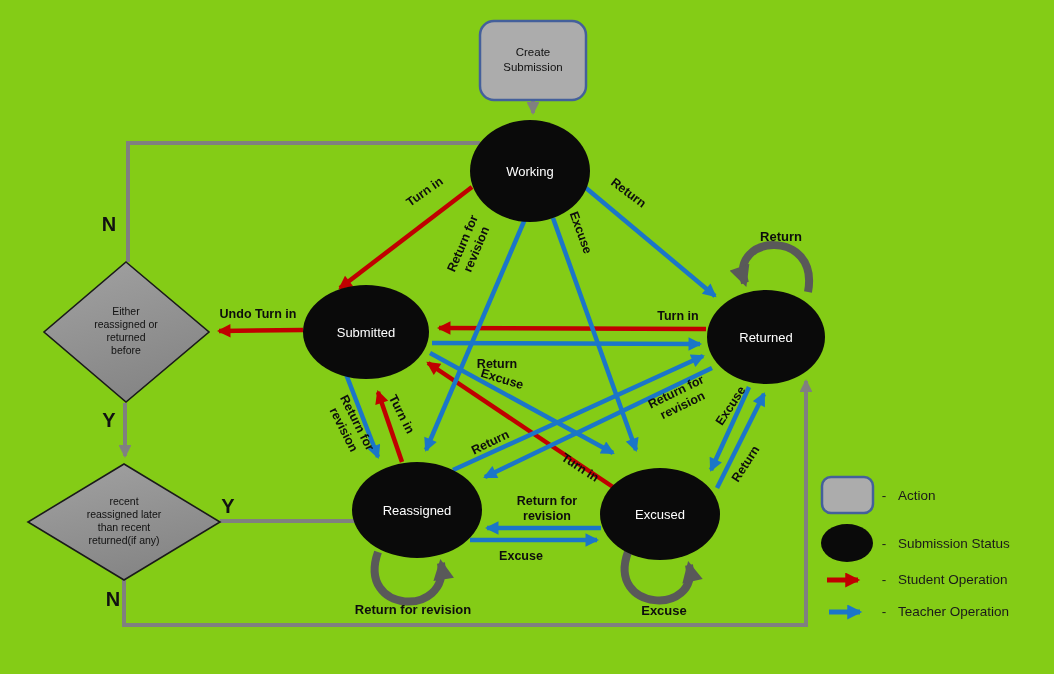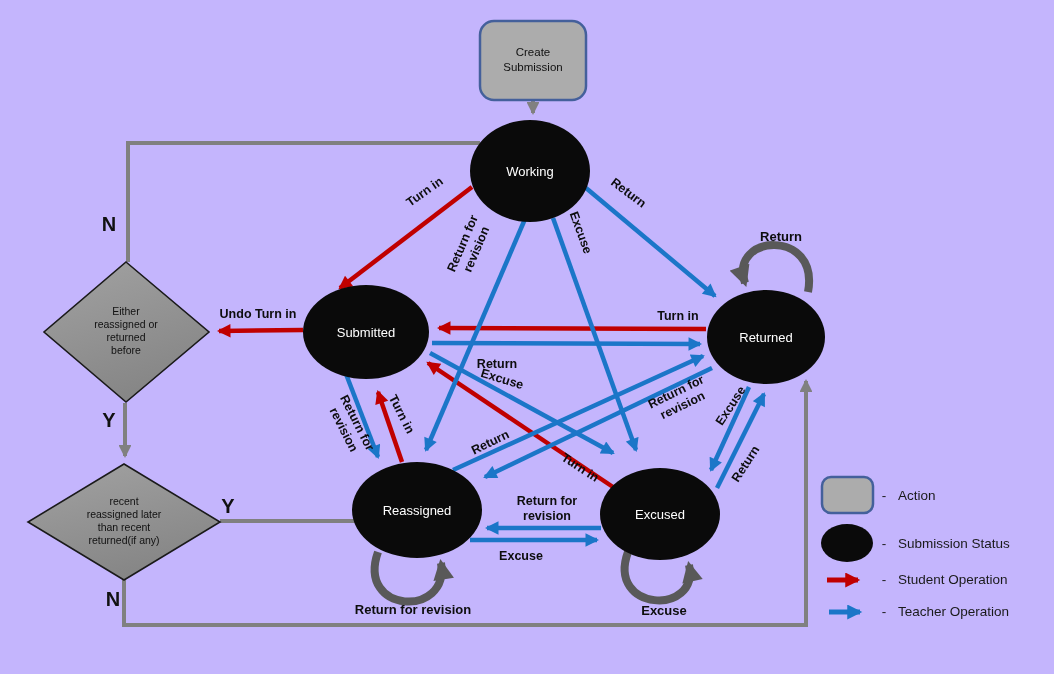--- a/index.html
+++ b/index.html
@@ -1,16 +1,16 @@
 <!DOCTYPE html>
 <html><head>
 <meta charset="utf-8">
 <style>
   html,body{margin:0;padding:0;background:#fff;}
-  #canvas{position:relative;width:1054px;height:674px;background:#c4b5fd;overflow:hidden;}
+  #canvas{position:relative;width:1054px;height:674px;background:#84cc16;overflow:hidden;}
   svg{position:absolute;left:0;top:0;}
   text{font-family:"Liberation Sans",sans-serif;}
   .elabel{font-weight:bold;font-size:12.5px;fill:#0d0d0d;text-anchor:middle;}
   .node-label{font-size:13px;fill:#ffffff;text-anchor:middle;}
   .diamond-label{font-size:10.5px;fill:#111;text-anchor:middle;}
   .ny{font-size:20px;font-weight:bold;fill:#111;text-anchor:middle;}
   .legend-label{font-size:13.5px;fill:#1a1a1a;text-anchor:start;}
   .legend-dash{font-size:13.5px;fill:#1a1a1a;text-anchor:middle;}
   .create-label{font-size:11.5px;fill:#111;text-anchor:middle;}
   .loop-label{font-weight:bold;font-size:13px;fill:#0d0d0d;text-anchor:middle;}

